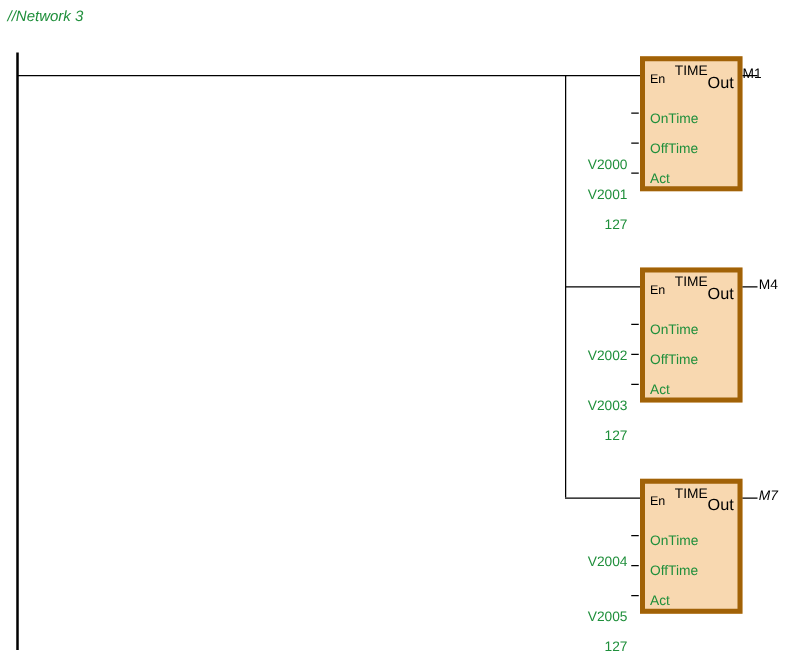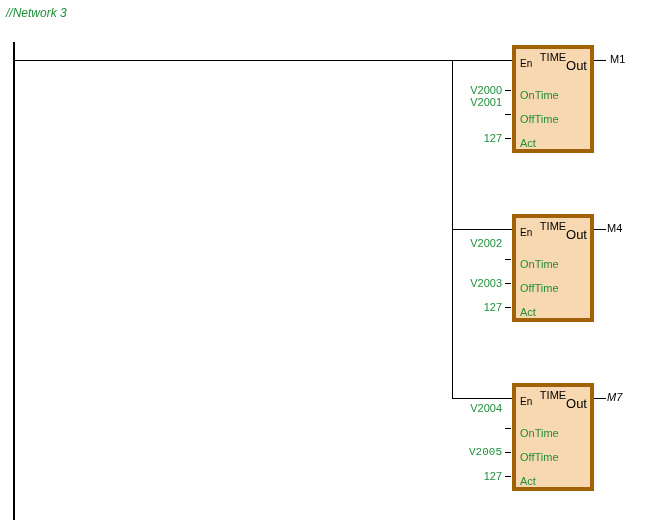--- a/index.html
+++ b/index.html
@@ -76,20 +76,21 @@
     left: 4px;
     font-size: 11px;
     color: #1f8f3b;
   }
   
   .inlabel {
     position: absolute;
     font-size: 11px;
     color: #1f8f3b;
     text-align: right;
+    margin-top: 42px;
   }
   
   .tick {
     position: absolute;
     height: 1px;
     background: #000;
     width: 6px;
   }
   
   .outlabel {
@@ -113,25 +114,25 @@
 <div class="time-block" style="left:512px; top:45px;">
   <div class="tb-title">TIME</div>
   <div class="tb-en">En</div>
   <div class="tb-out">Out</div>
   <div class="tb-param" style="top:40px;">OnTime</div>
   <div class="tb-param" style="top:64px;">OffTime</div>
   <div class="tb-param" style="top:88px;">Act</div>
 </div>
 
 <div class="wire" style="left:594px; top:60px; width:12px;"></div>
-<div class="outlabel" style="left:578px; top:53px;padding-left:32px;">M1</div>
+<div class="outlabel" style="left:594px; top:53px;">M1</div>
 
 <div class="inlabel" style="left:462px; top:84px; width:40px;">V2000</div>
 <div class="tick" style="left:505px; top:90px;"></div>
-<div class="inlabel" style="left:462px; top:96px; width:40px;">V2001</div>
+<div class="inlabel" style="left:462px; top:108px; width:40px;">V2001</div>
 <div class="tick" style="left:505px; top:114px;"></div>
 <div class="inlabel" style="left:462px; top:132px; width:40px;">127</div>
 <div class="tick" style="left:505px; top:138px;"></div>
 
 <div class="wire" style="left:452px; top:229px; width:60px;"></div>
 <div class="time-block" style="left:512px; top:214px;">
   <div class="tb-title">TIME</div>
   <div class="tb-en">En</div>
   <div class="tb-out">Out</div>
   <div class="tb-param" style="top:40px;">OnTime</div>
@@ -153,16 +154,16 @@
   <div class="tb-en">En</div>
   <div class="tb-out">Out</div>
   <div class="tb-param" style="top:40px;">OnTime</div>
   <div class="tb-param" style="top:64px;">OffTime</div>
   <div class="tb-param" style="top:88px;">Act</div>
 </div>
 <div class="wire" style="left:594px; top:398px; width:12px;"></div>
 <div class="outlabel" style="left:607px; top:391px;font-style:italic;">M7</div>
 <div class="inlabel" style="left:462px; top:402px; width:40px;">V2004</div>
 <div class="tick" style="left:505px; top:428px;"></div>
-<div class="inlabel" style="left:462px; top:446px; width:40px;font-family:Liberation Mono, monospace;">V2005</div>
+<div class="inlabel" style="left:462px; top:446px; width:40px;">V2005</div>
 <div class="tick" style="left:505px; top:452px;"></div>
 <div class="inlabel" style="left:462px; top:470px; width:40px;">127</div>
 <div class="tick" style="left:505px; top:476px;"></div>
 
 </body></html>

